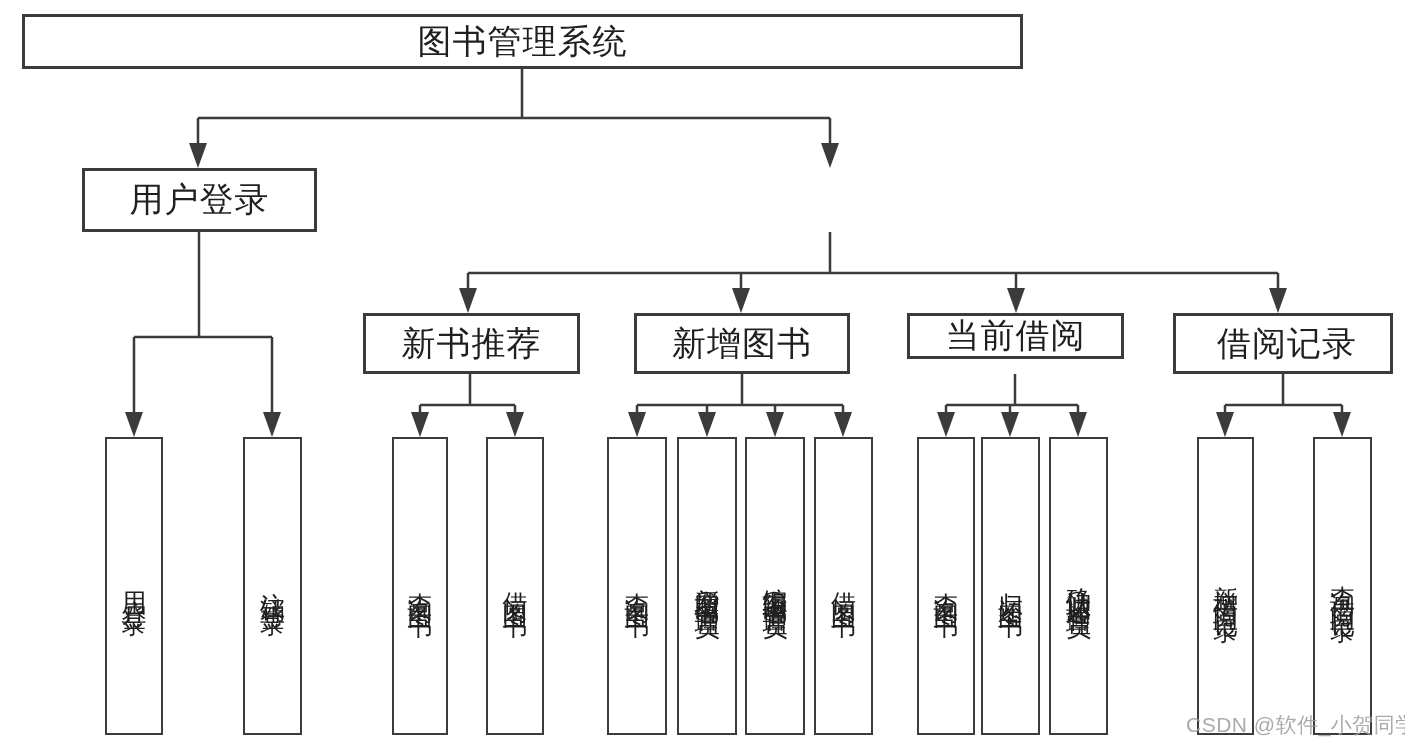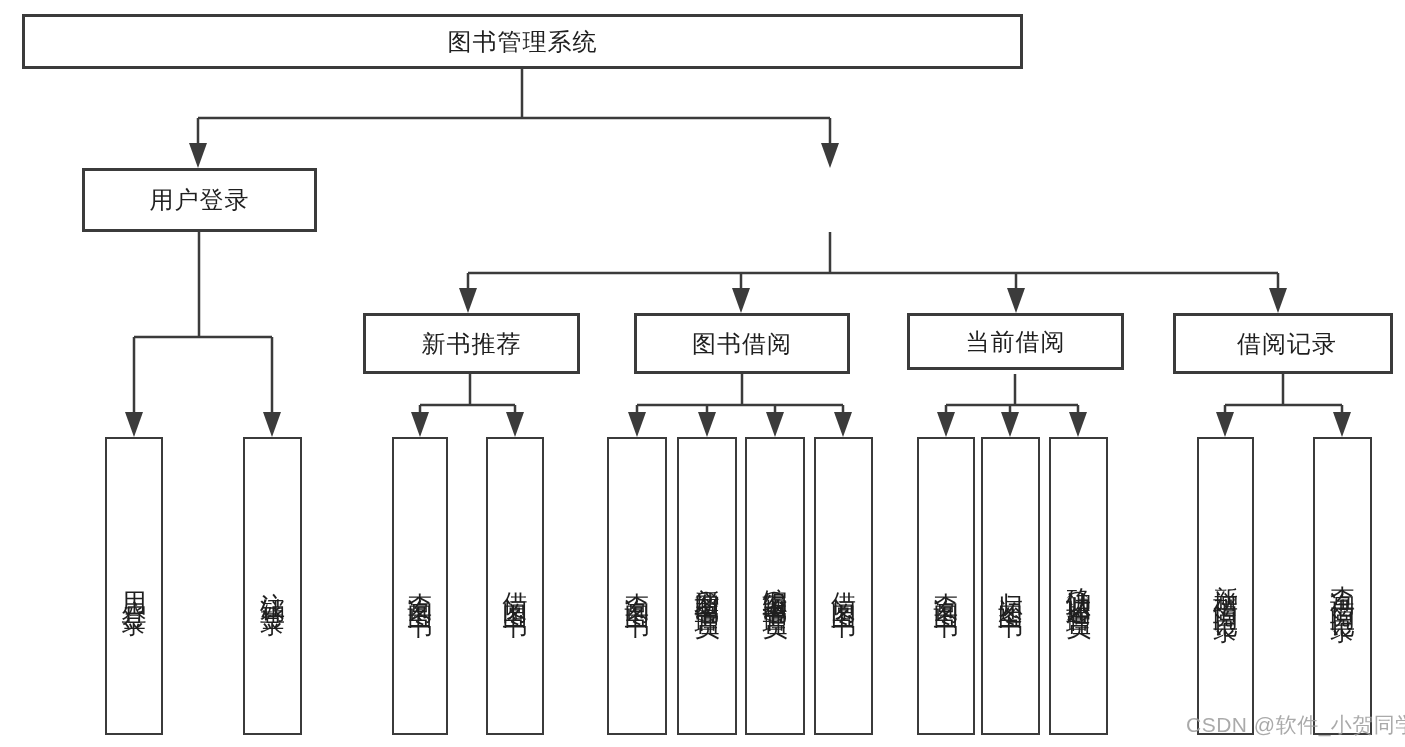--- a/index.html
+++ b/index.html
@@ -6,21 +6,21 @@
   #canvas{
     position:relative;width:1405px;height:747px;background:#ffffff;
     font-family:"Liberation Sans",sans-serif;color:#1f1f1f;overflow:hidden;
   }
   #edges{position:absolute;left:0;top:0;width:1405px;height:747px;z-index:1;}
   .box{
     position:absolute;box-sizing:border-box;background:#ffffff;
     border:3px solid #3b3b3b;display:flex;align-items:center;justify-content:center;
     z-index:2;
   }
-  .h-label{font-size:24px;letter-spacing:1px;white-space:nowrap;}
+  .h-label{font-size:34px;letter-spacing:1px;white-space:nowrap;}
   .leaf{border-width:2.5px;}
   .leaf .v-label{
     writing-mode:vertical-rl;text-orientation:mixed;
     font-size:25px;line-height:1;letter-spacing:7px;white-space:nowrap;
   }
   .leaf.long .v-label{letter-spacing:4px;}
   #watermark{
     position:absolute;left:1186px;top:711px;z-index:3;
     font-size:21px;color:#9c9c9c;opacity:0.85;white-space:nowrap;letter-spacing:0.5px;
   }
@@ -68,23 +68,23 @@
   </div>
 
   <div class="box" style="left:82px;top:168px;width:235px;height:64px;">
     <span class="h-label">用户登录</span>
   </div>
 
   <div class="box" style="left:363px;top:313px;width:217px;height:61px;">
     <span class="h-label">新书推荐</span>
   </div>
   <div class="box" style="left:634px;top:313px;width:216px;height:61px;">
-    <span class="h-label">图书借阅</span>
+    <span class="h-label">新增图书</span>
   </div>
-  <div class="box" style="left:907px;top:313px;width:217px;height:57px;">
+  <div class="box" style="left:907px;top:313px;width:217px;height:46px;">
     <span class="h-label">当前借阅</span>
   </div>
   <div class="box" style="left:1173px;top:313px;width:220px;height:61px;padding-left:8px;">
     <span class="h-label">借阅记录</span>
   </div>
 
   <div class="box leaf" style="left:105px;top:437px;width:58px;height:298px;">
     <span class="v-label">用户登录</span>
   </div>
   <div class="box leaf" style="left:243px;top:437px;width:59px;height:298px;">

